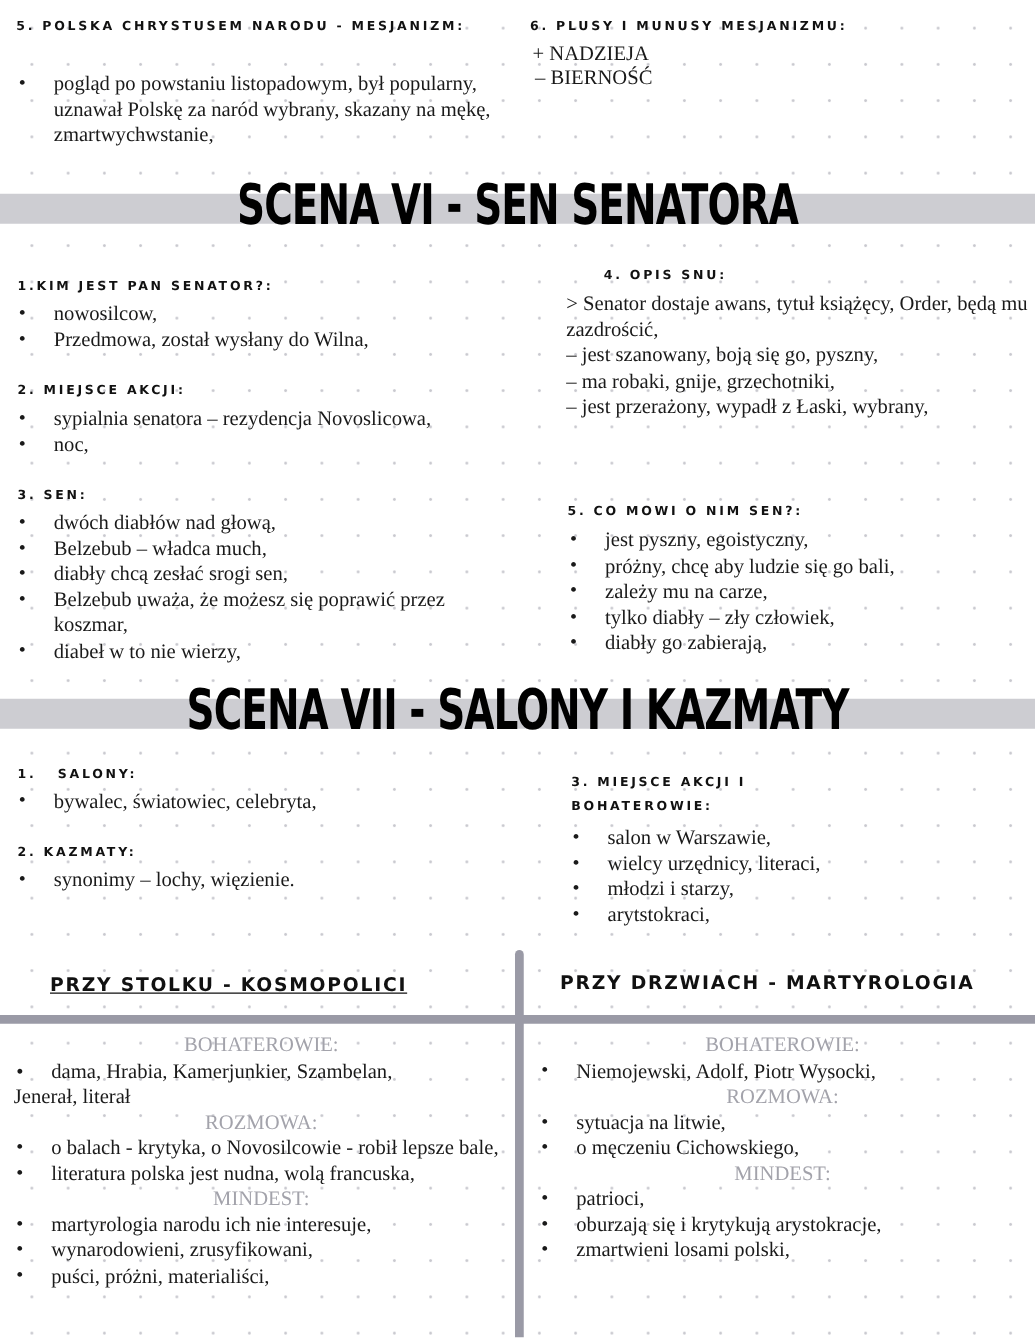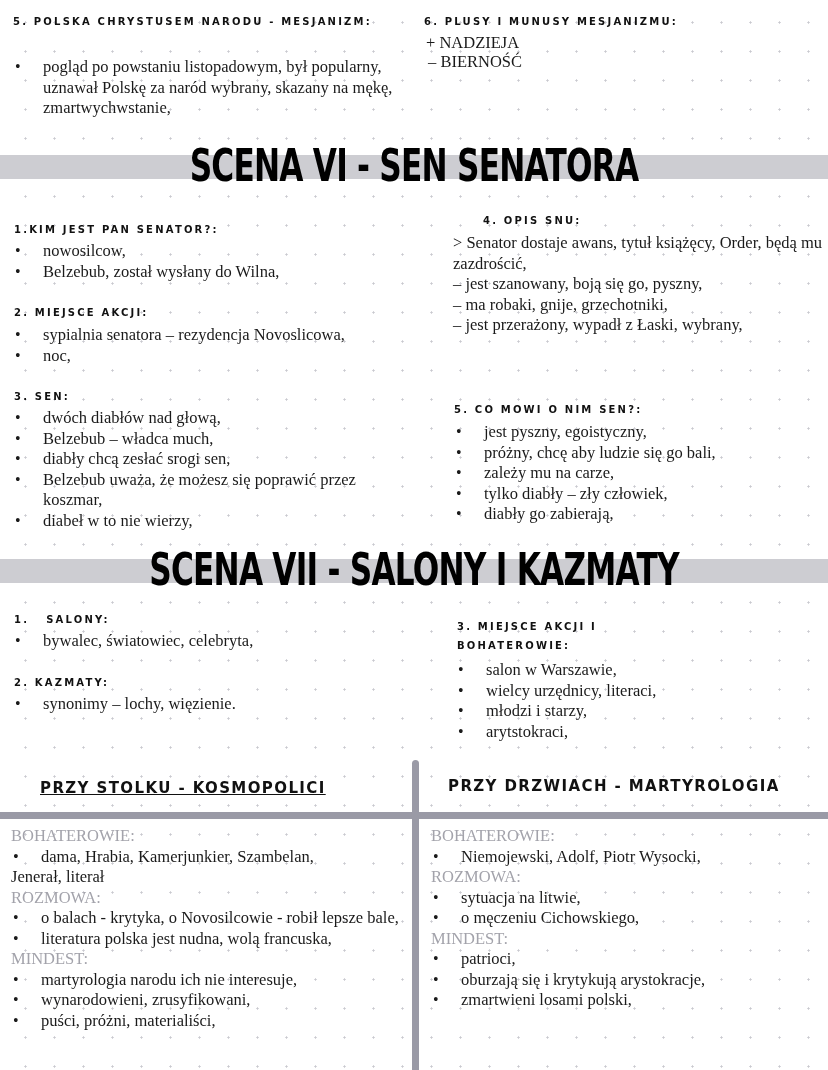--- a/index.html
+++ b/index.html
@@ -57,21 +57,21 @@
     background: #9a9aa6;
   }
   .col-head {
     font-family: "DejaVu Sans", "Liberation Sans", sans-serif;
     font-weight: bold;
     font-size: 15px;
     letter-spacing: 1.4px;
     color: #111;
     text-transform: uppercase;
   }
-  .label-grey { font-size: 16.5px; line-height: 20.5px; color: #a3a3ab; text-transform: uppercase; }
+  .label-grey { font-size: 16.5px; line-height: 20.5px; color: #a3a3ab; text-transform: uppercase; text-align: center; }
   ul.bl2 { list-style: none; }
   ul.bl2 li { position: relative; padding-left: 30px; font-size: 16.5px; line-height: 20.5px; }
   ul.bl2 li::before { content: "\2022"; position: absolute; left: 2px; top: 0; font-size: 16px; }
   .bul { display: inline-block; width: 30px; padding-left: 2px; }
 </style>
 </head>
 <body>
 
 <section>
   <div class="abs h" style="left:13px; top:12px; width:395px;">5. POLSKA CHRYSTUSEM NARODU - MESJANIZM:</div>
@@ -86,21 +86,21 @@
   <div class="abs line" style="left:428px; top:52px;">– BIERNOŚĆ</div>
 </section>
 
 <div class="banner" style="top:155px;"></div>
 <div class="banner-title" style="top:143px;">SCENA VI - SEN SENATORA</div>
 
 <section>
   <div class="abs h" style="left:14px; top:220px;">1.KIM JEST PAN SENATOR?:</div>
   <ul class="bl abs" style="left:13px; top:241px; width:395px;">
     <li>nowosilcow,</li>
-    <li>Belzebub, został wysłany do Wilna,</li>
+    <li>Przedmowa, został wysłany do Wilna,</li>
   </ul>
 
   <div class="abs h" style="left:14px; top:303px;">2. MIEJSCE AKCJI:</div>
   <ul class="bl abs" style="left:13px; top:325px; width:395px;">
     <li>sypialnia senatora – rezydencja Novoslicowa,</li>
     <li>noc,</li>
   </ul>
 
   <div class="abs h" style="left:14px; top:387px;">3. SEN:</div>
   <ul class="bl abs" style="left:13px; top:408px; width:390px;">

